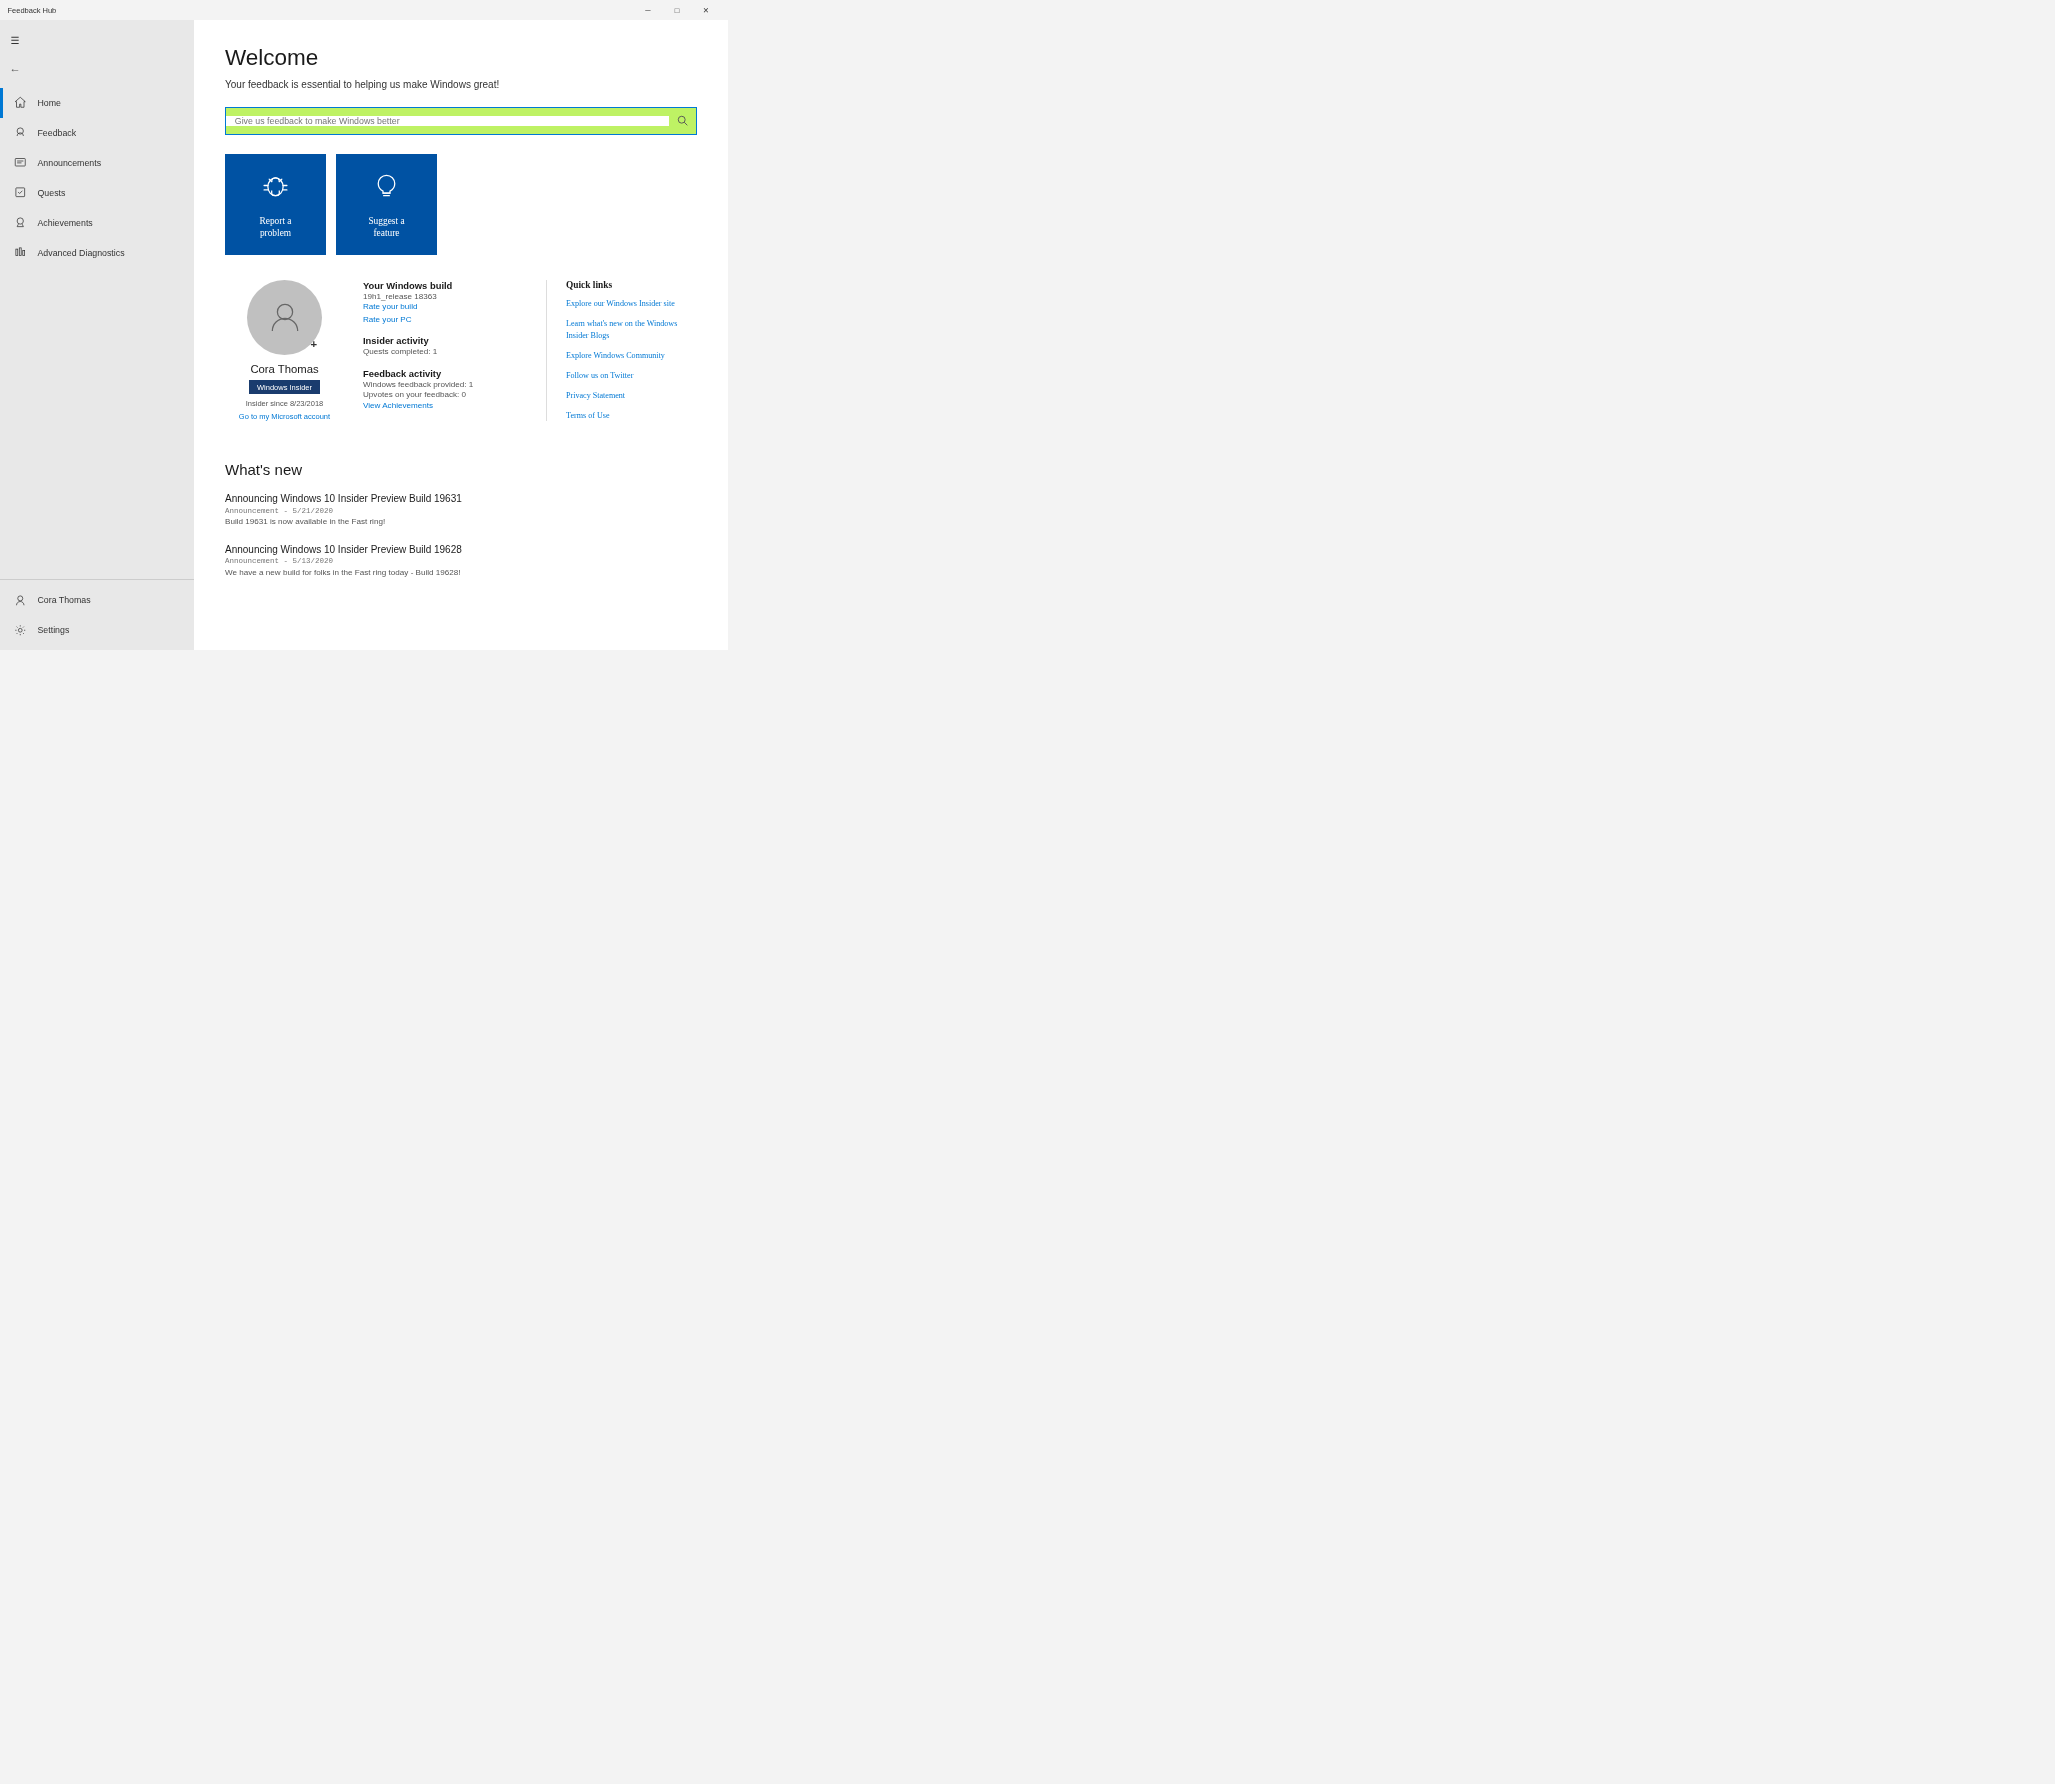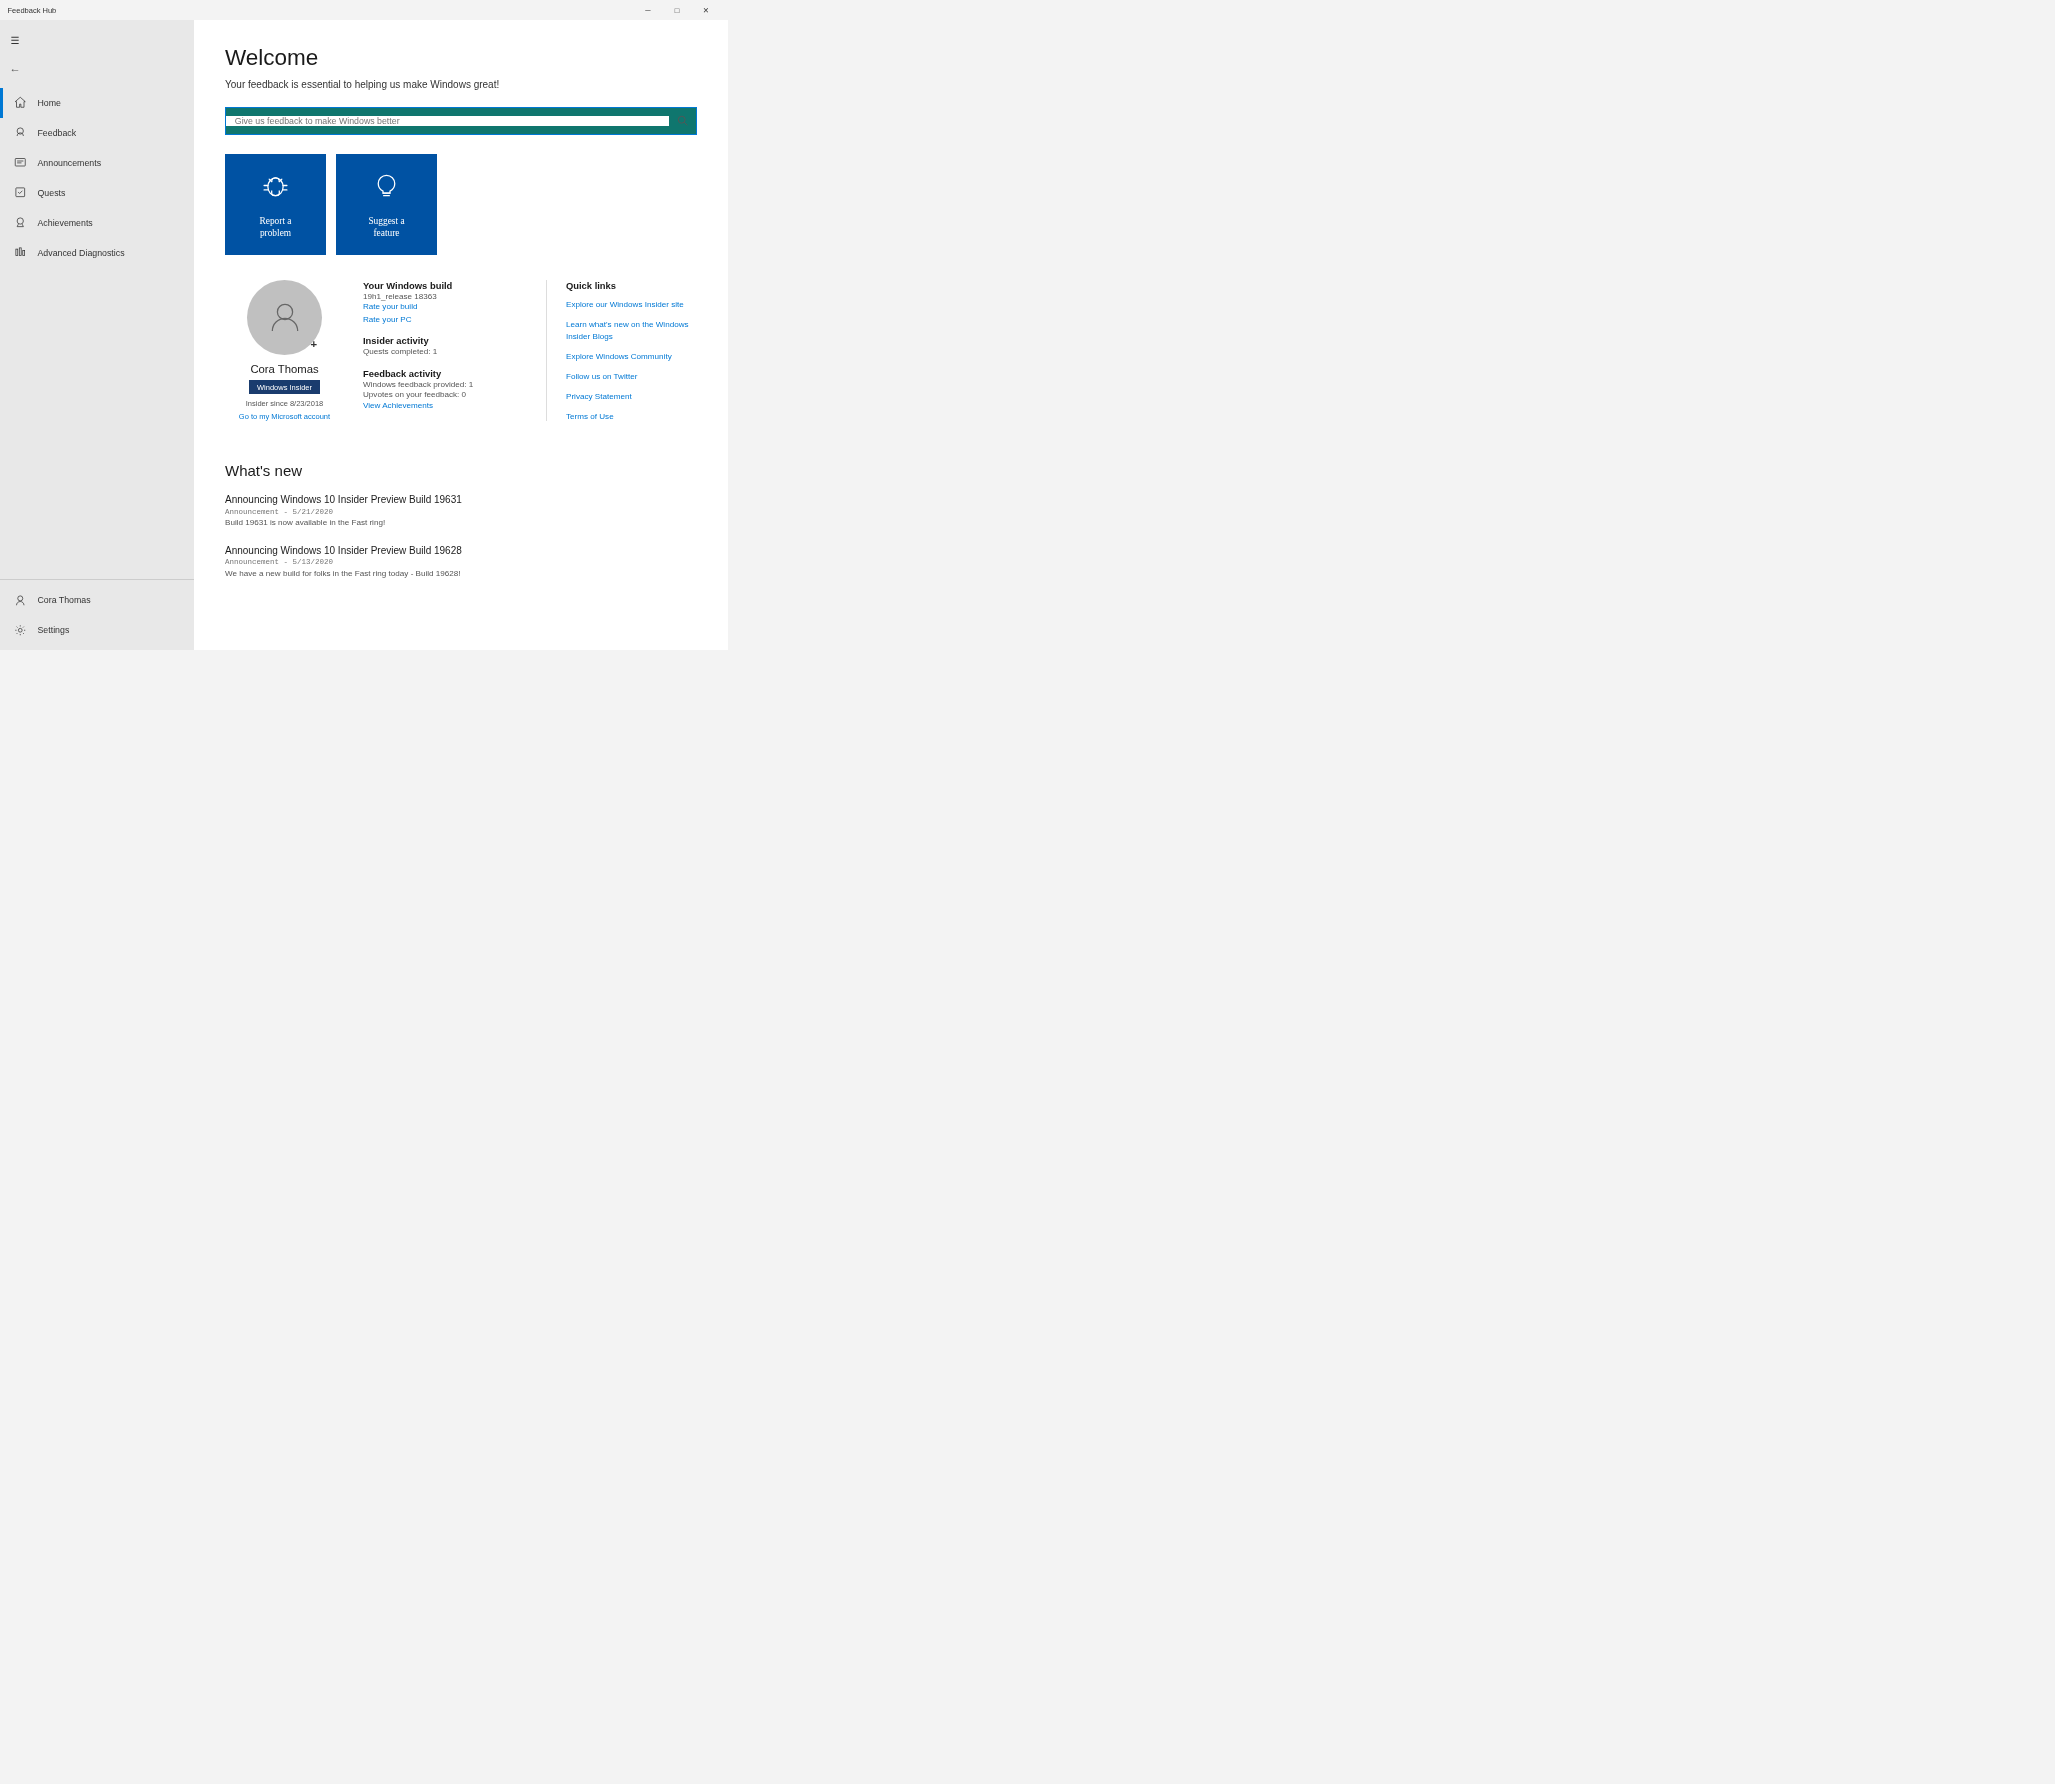--- a/index.html
+++ b/index.html
@@ -158,21 +158,21 @@
       font-size: 10px;
       color: #333;
       margin-bottom: 17.5px;
     }
 
     
     .search-box {
       display: flex;
       align-items: center;
       border: 1.3px solid #0078d4;
-      background: #0f766e;
+      background: #bef264;
       margin-bottom: 19px;
       height: 27.5px;
     }
     .search-input {
       flex: 1;
       border: none;
       outline: none;
       padding: 0 8.8px;
       font-size: 8.8px;
       color: #555;
@@ -304,20 +304,21 @@
       color: #0078d4;
       cursor: pointer;
       display: block;
       margin-bottom: 3.8px;
     }
 
     .quick-links {
       flex-shrink: 0;
       width: 150px;
       padding-left: 19px;
+      font-family: Liberation Serif, serif;
     }
     .quick-links-title {
       font-size: 9.4px;
       font-weight: 600;
       color: #1a1a1a;
       margin-bottom: 8.8px;
     }
     .quick-link {
       display: block;
       font-size: 8.1px;

